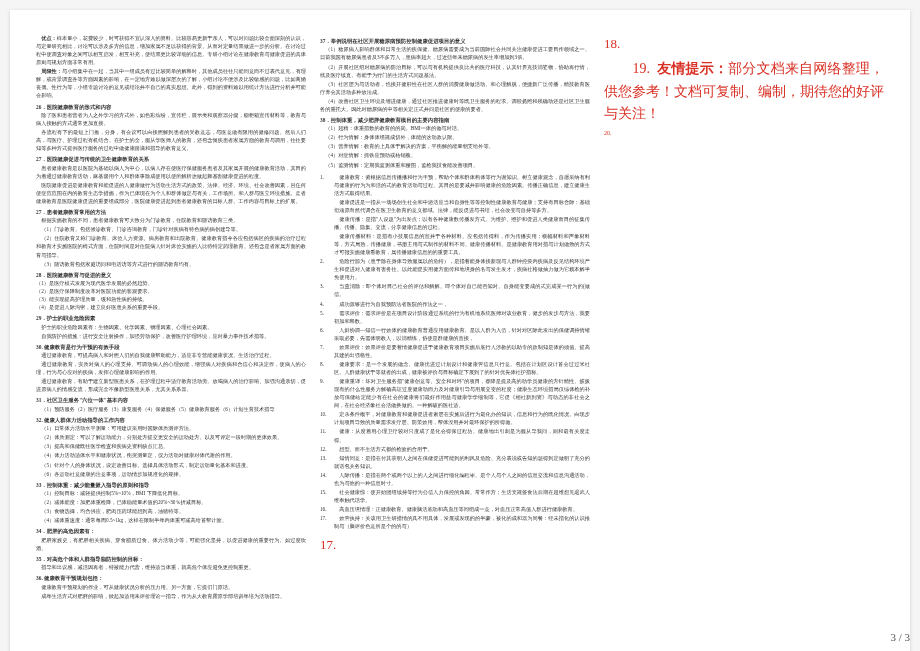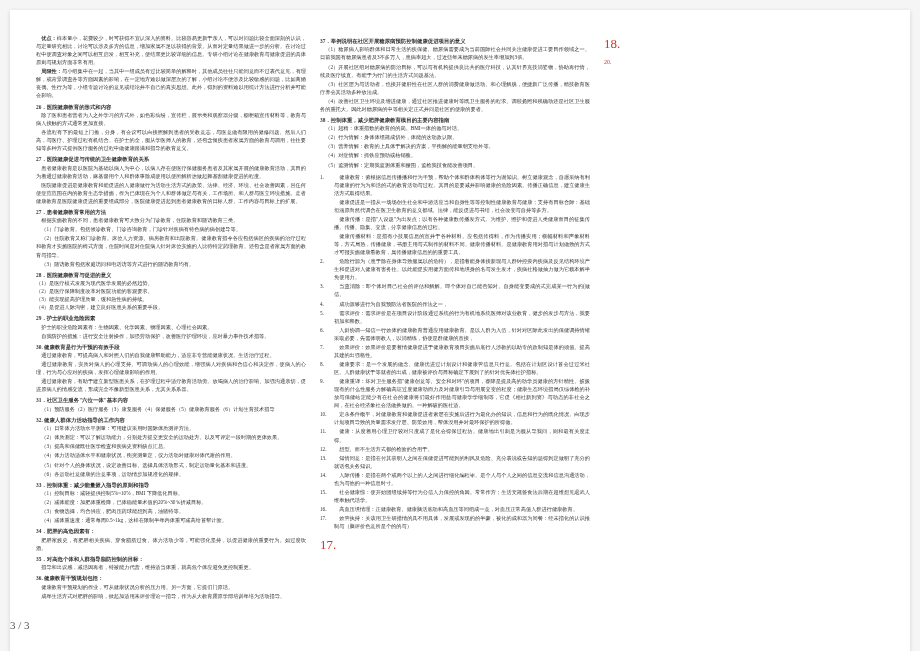--- a/index.html
+++ b/index.html
@@ -6,21 +6,21 @@
 .page{width:920px;height:651px;background:#fff;box-shadow:0 1px 4px rgba(0,0,0,.15);position:relative;overflow:hidden}
 .cols{display:flex;gap:14px;padding:24px 26px 0}
 .col{font-size:5.2px;line-height:1.55;color:#333;text-align:justify}
 .col1{width:270px}
 .col2{width:270px}
 .col3{width:280px}
 .hd{font-weight:bold;font-size:5.4px;margin-top:3px}
 .p{text-indent:1em;margin:0 0 1px}
 .red{color:#d93025;font-weight:normal;font-size:13px;margin:4px 0}
 .red2{color:#d93025;font-size:6px}
-.ftr{position:absolute;bottom:30px;left:0;right:0;text-align:left;font-size:11px;color:#555}
+.ftr{position:absolute;bottom:18px;left:0;right:0;text-align:right;font-size:11px;color:#555}
 </style>
 </head>
 <body>
 
 <div class="page">
  <div class="cols">
 
   <div class="col col1">
    <p class="p"><b>优点：</b><span>样本量小，花费较少，时可获得不宜认深入的资料。比较容易更新于亲人，可以对问题比较全面深刻的认识，与定量研究相比，讨论可以涉及多方的信息，增加家属不足以获得的背景。从而对定量结果做进一步的分析。在讨论过程中使调查对象之间可以相互启发，相互补充，使结果更比较详细的信息。专研小组讨论在健康教育与健康促进的具体原则与规划方面非常有用。</span></p>
    <p class="p"><b>局限性：</b><span>与小组集中在一起，当其中一组成员有过比较简单的解释时，其他成员往往只能同意而不过表代意见，有理解，或背景调查各等方面因素的影响，在一定地方难以做深层次的了解，小组讨论不便涉及比较敏感的问题，比如离婚丧偶、性行为等，小组专题讨论的意见或结论并不自己的真实思想。此外，得到的资料难以用统计方法进行分析并可能会影响。</span></p>
@@ -154,18 +154,21 @@
         </div>
    <div style="display:flex;gap:4px">
           <div style="width:10px;flex:none">17.</div>
           <p class="p">效管执持：关该用卫生研措情的具不用具体，发展或发现的的半豪，被化的成和器为同餐：经未指化的认识推制与（脑评价色意所是个的的与）</p>
         </div>
    <div class="red">17.</div>
   </div>
 
   <div class="col col3">
    <div class="red" style="margin-top:0">18.</div>
+   <div style="color:#d93025;font-size:14px;line-height:1.6;font-family:'SimSun',serif;margin-top:2px">
+     <span style="visibility:hidden">占占</span><span>19.</span>&nbsp;&nbsp;<b>友情提示：</b><span>部分文档来自网络整理，供您参考！文档可复制、编制，期待您的好评与关注！</span>
+   </div>
    <div class="red2" style="margin-top:4px">20.</div>
   </div>
 
  </div>
  <div class="ftr">3 / 3</div>
 </div>
 
 </body></html>

